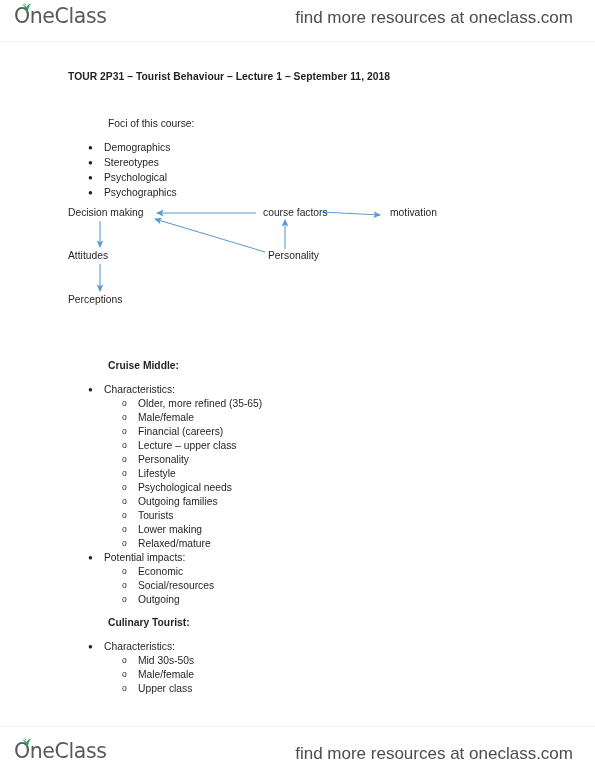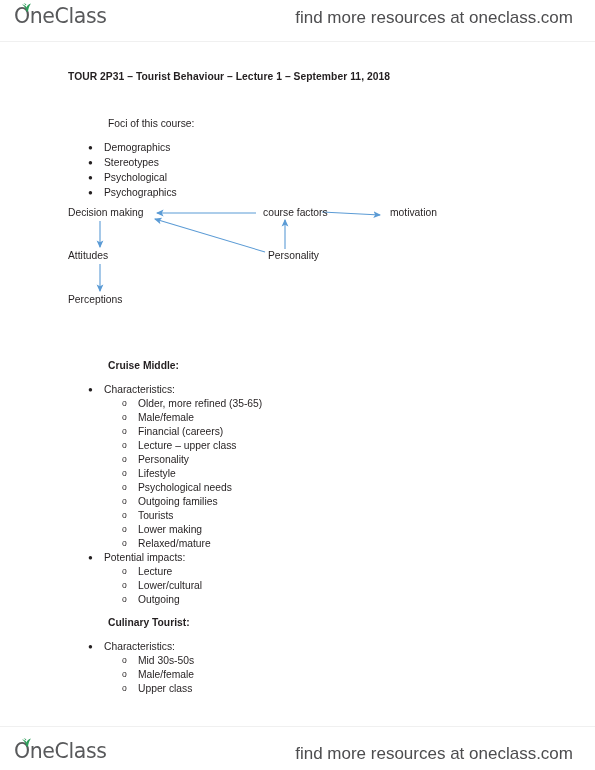--- a/index.html
+++ b/index.html
@@ -243,25 +243,25 @@
     <span class="marker circ">o</span>
     <span class="txt">Relaxed/mature</span>
   </div>
 
   <div class="bullet-row" style="left:88px; top:505px;">
     <span class="marker disc">●</span>
     <span class="txt">Potential impacts:</span>
   </div>
   <div class="bullet-row" style="left:122px; top:519px;">
     <span class="marker circ">o</span>
-    <span class="txt">Lecture</span>
+    <span class="txt">Economic</span>
   </div>
   <div class="bullet-row" style="left:122px; top:533px;">
     <span class="marker circ">o</span>
-    <span class="txt">Lower/cultural</span>
+    <span class="txt">Social/resources</span>
   </div>
   <div class="bullet-row" style="left:122px; top:547px;">
     <span class="marker circ">o</span>
     <span class="txt">Outgoing</span>
   </div>
 
   <div class="lead-line bold" style="top:571px;">Culinary Tourist:</div>
 
   <div class="bullet-row" style="left:88px; top:594px;">
     <span class="marker disc">●</span>

